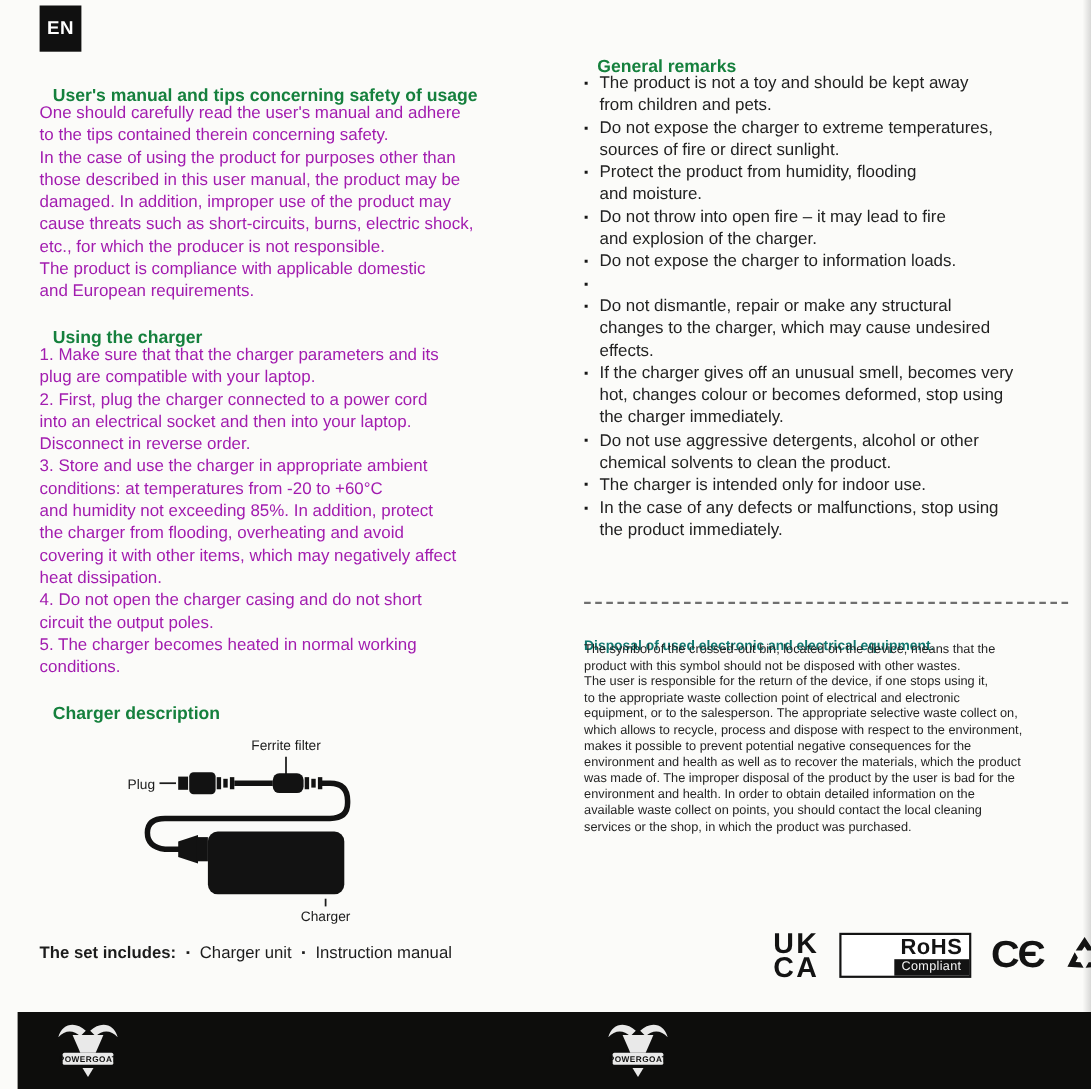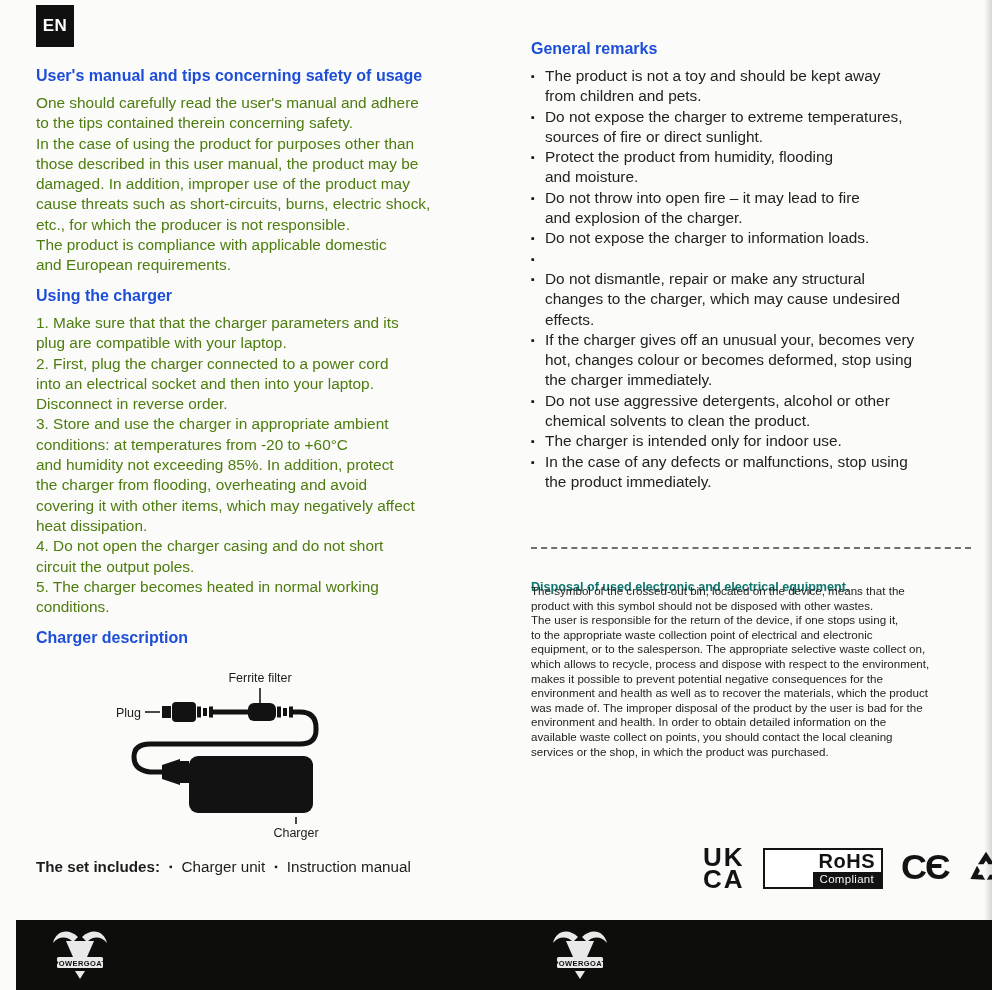--- a/index.html
+++ b/index.html
@@ -14,24 +14,24 @@
   
   .en-badge{
     left:36px;top:5px;width:38px;height:42px;background:#101010;color:#fff;
     display:flex;align-items:center;justify-content:center;
     font-weight:bold;font-size:17px;letter-spacing:.5px;
   }
   
   .col-left{left:36px;top:0;width:466px;}
   .col-right{left:531px;top:0;width:446px;}
   h2.sec{
-    font-size:16px;font-weight:bold;margin:0;line-height:20px;color:#1d4ed8;
+    font-size:16px;font-weight:bold;margin:12px;line-height:20px;color:#15803d;
   }
   .bodytext{
-    font-size:15.4px;line-height:20.3px;white-space:pre-line;color:#4d7c0f;
+    font-size:15.4px;line-height:20.3px;white-space:pre-line;color:#a21caf;
   }
   
   ul.remarks{list-style:none;margin:0;padding:0;}
   ul.remarks li{
     display:flex;align-items:flex-start;
     font-size:15.4px;line-height:20.3px;color:#222;
   }
   ul.remarks li .marker{
     width:14px;flex:0 0 14px;font-size:11px;line-height:20.3px;color:#161616;
   }
@@ -179,21 +179,21 @@
       <span class="marker">▪</span>
       </li>
     <li>
       <span class="marker">▪</span>
       <span class="txt">Do not dismantle, repair or make any structural
 changes to the charger, which may cause undesired
 effects.</span>
       </li>
     <li>
       <span class="marker">▪</span>
-      <span class="txt">If the charger gives off an unusual your, becomes very
+      <span class="txt">If the charger gives off an unusual smell, becomes very
 hot, changes colour or becomes deformed, stop using
 the charger immediately.</span>
       </li>
     <li>
       <span class="marker">▪</span>
       <span class="txt">Do not use aggressive detergents, alcohol or other
 chemical solvents to clean the product.</span>
       </li>
     <li>
       <span class="marker">▪</span>

